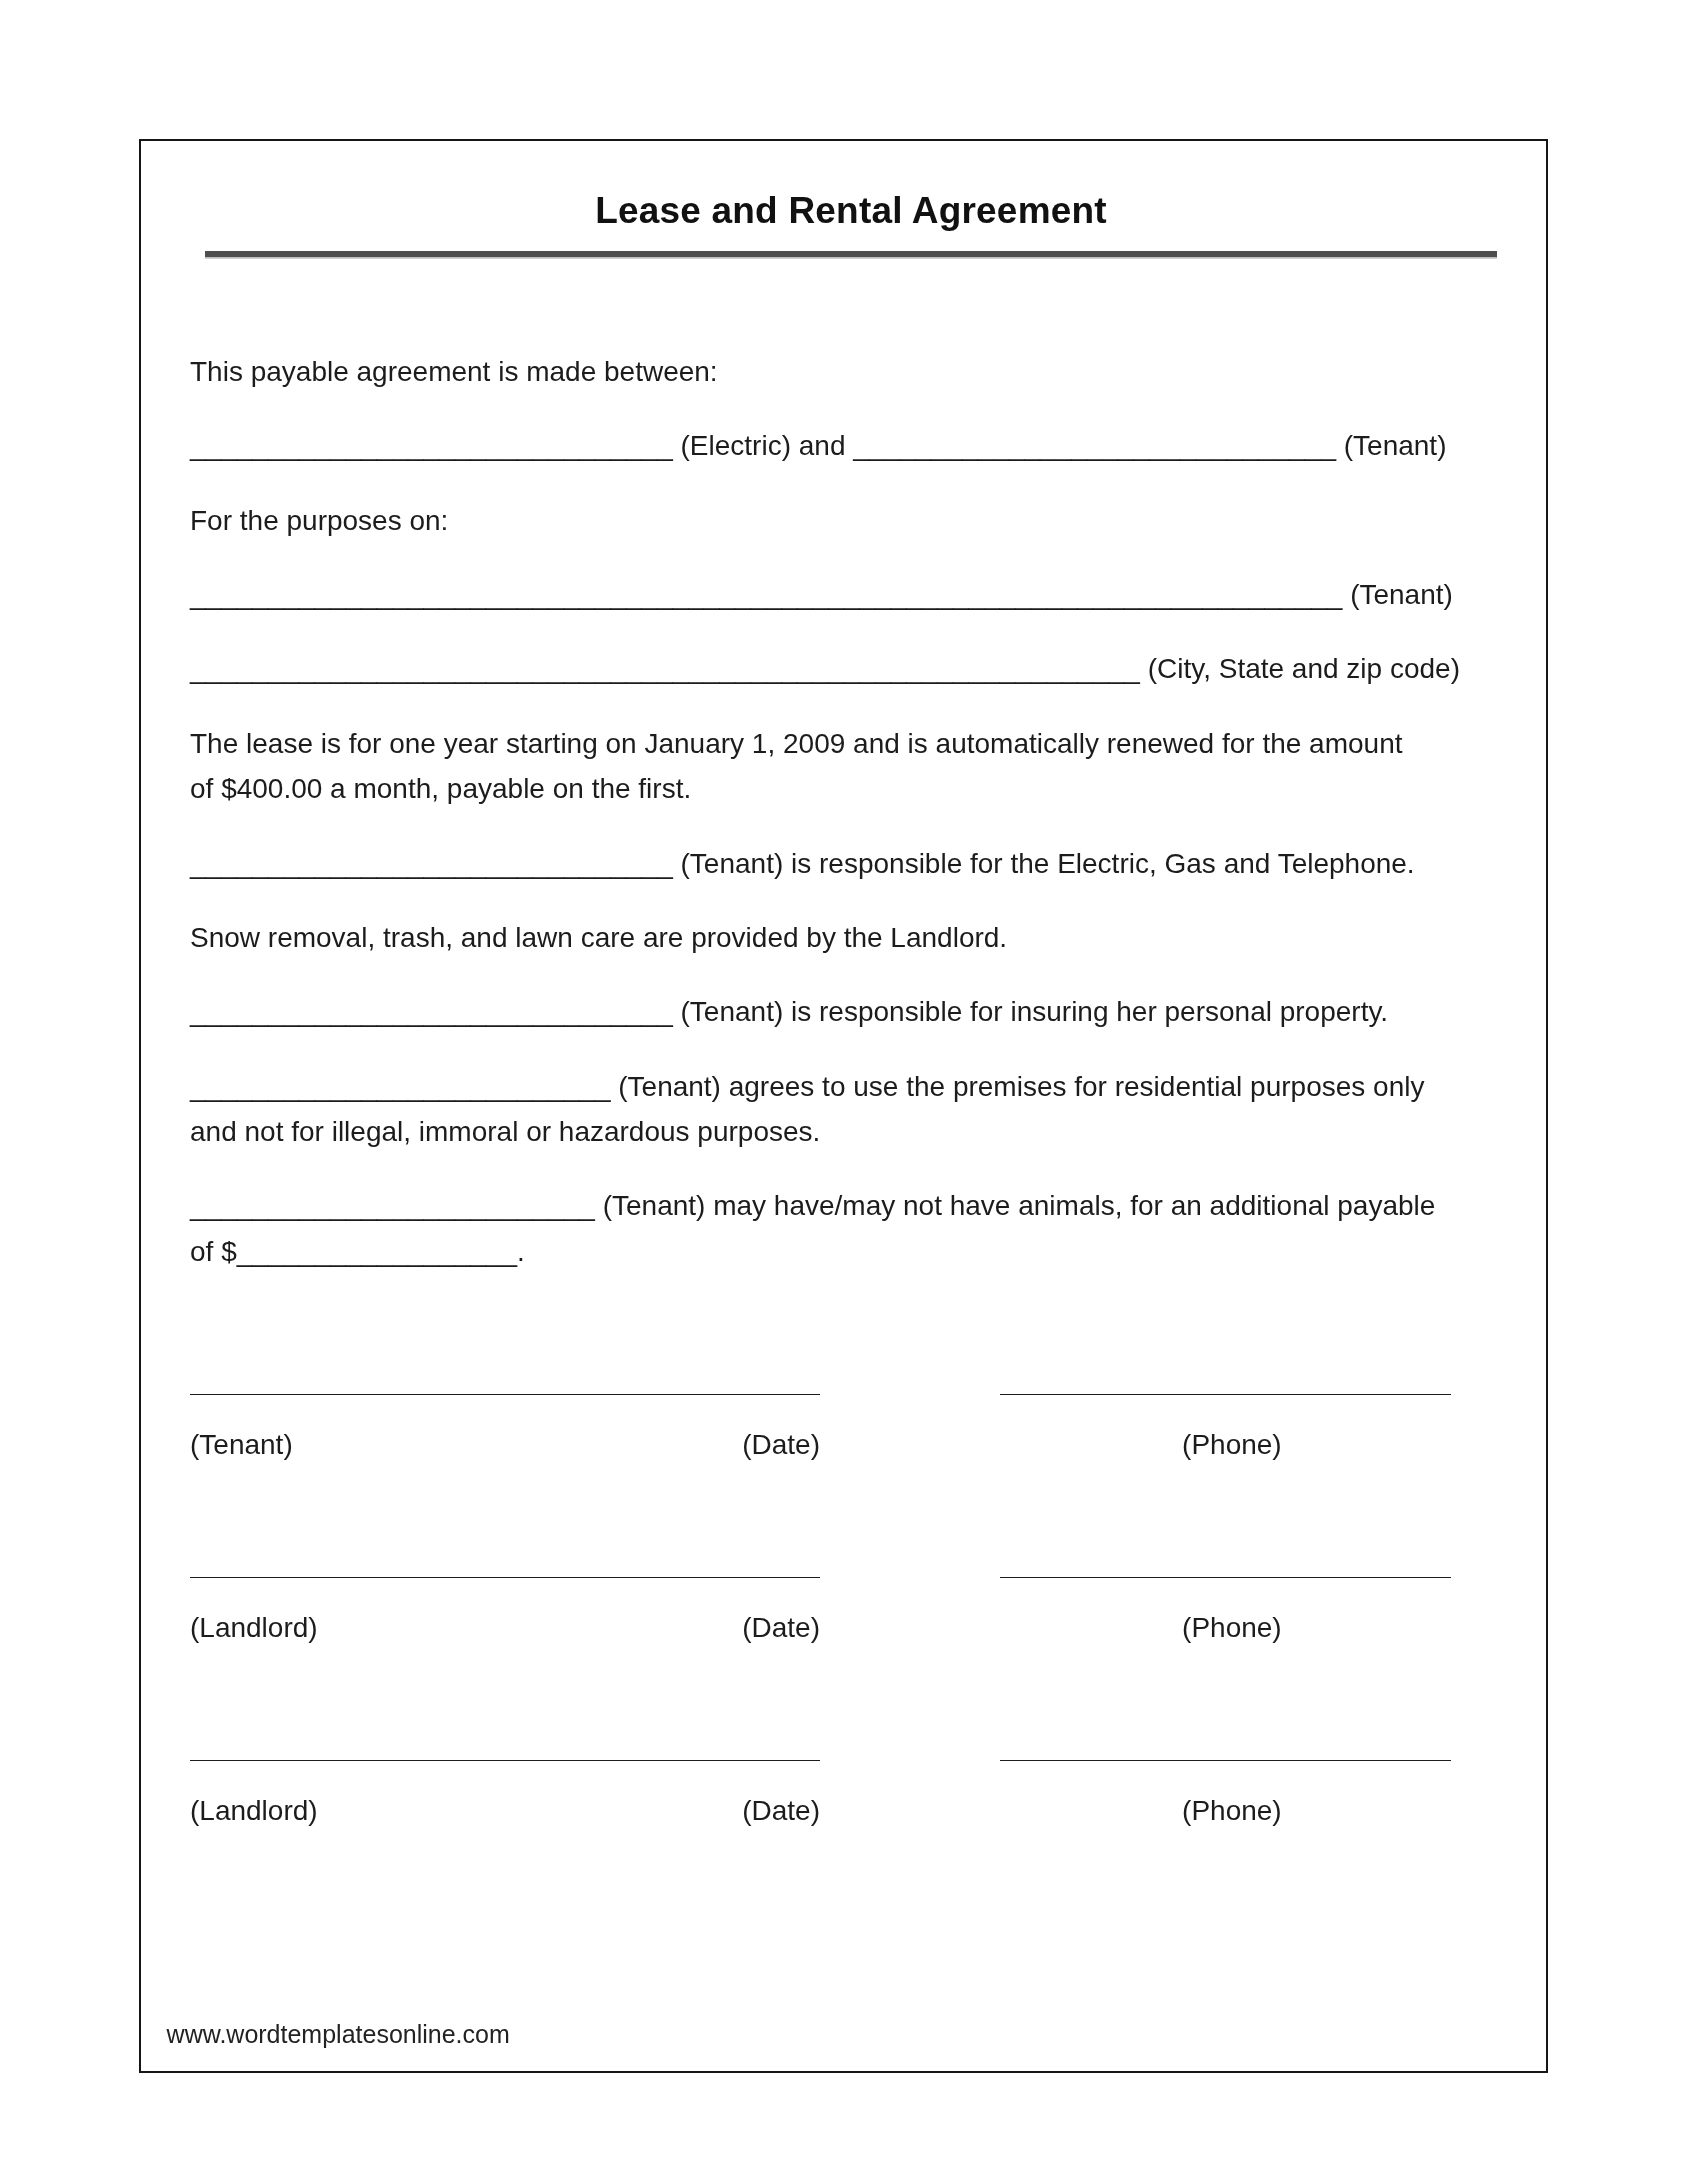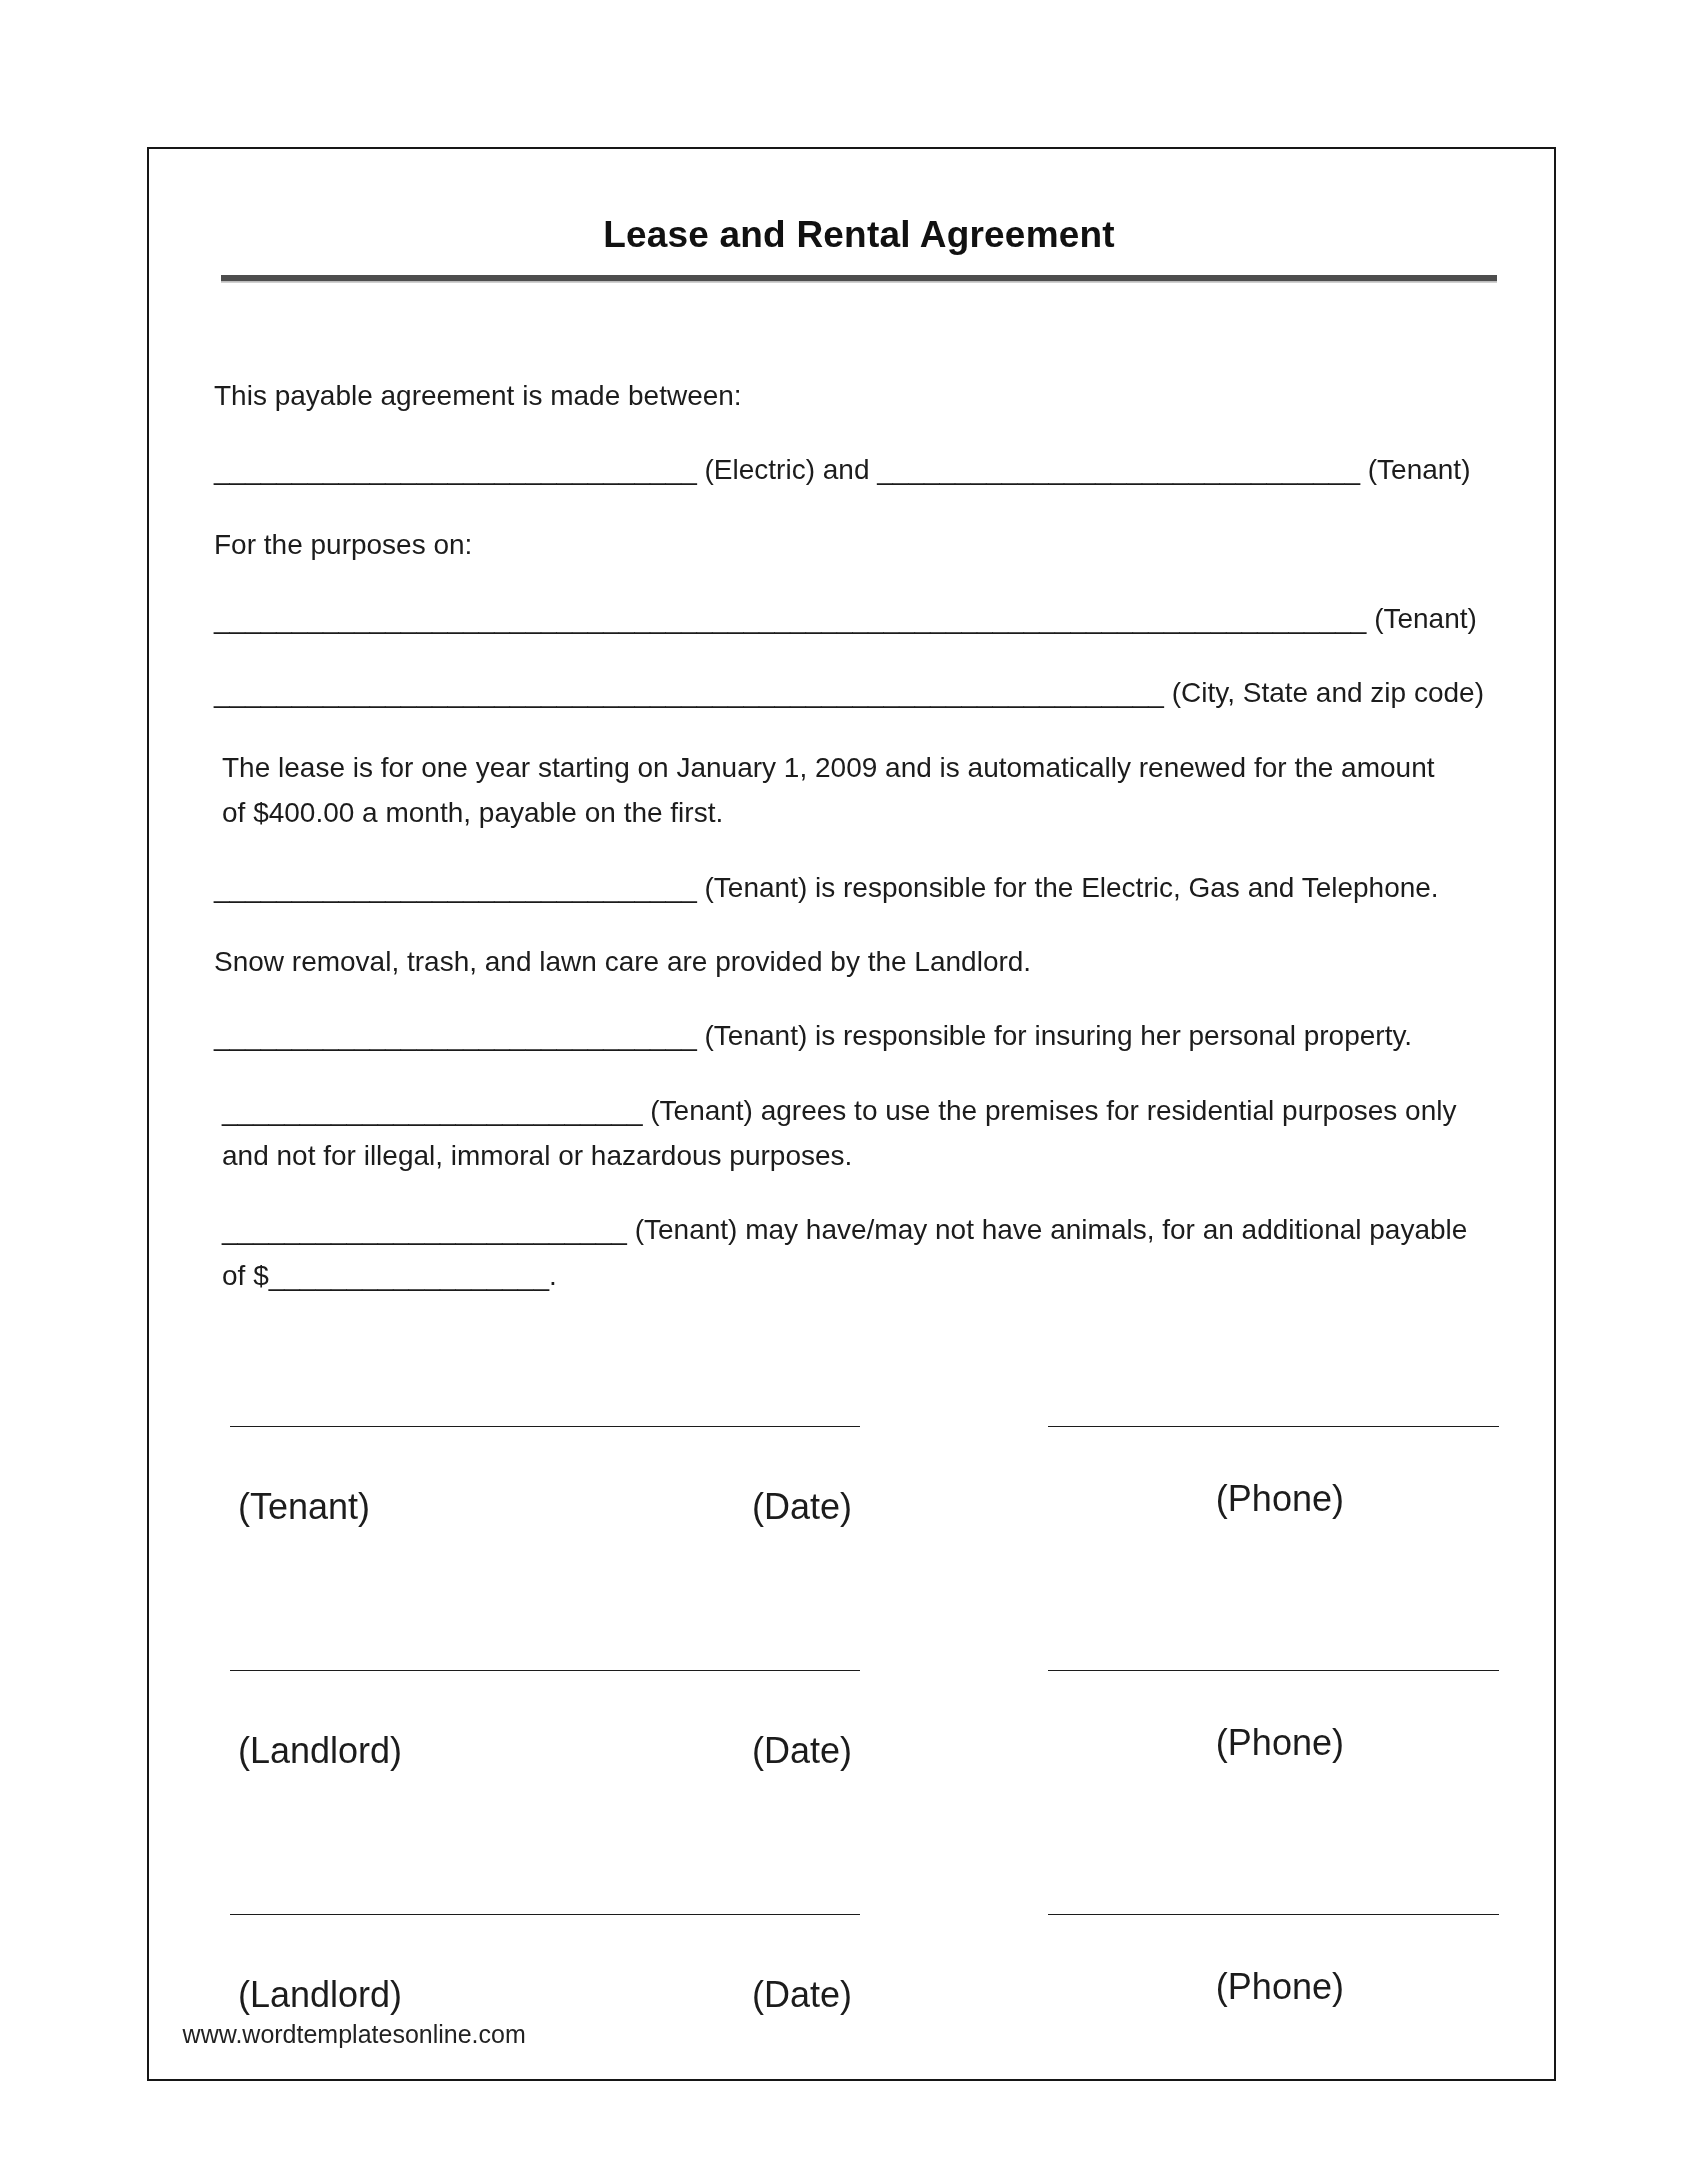--- a/index.html
+++ b/index.html
@@ -1,15 +1,15 @@
 <!DOCTYPE html>
 <html style="font-size:13.6px"><head>
 <meta charset="utf-8">
 <style>
-  * { margin: 8px; padding: 0; box-sizing: border-box; }
+  * { margin: 0; padding: 0; box-sizing: border-box; }
   html, body {
     width: 1685px;
     height: 2181px;
     background: #ffffff;
     font-family: "Liberation Sans", "DejaVu Sans", sans-serif;
     color: #1c1c1c;
   }
   .page-border {
     position: absolute;
     left: 139px;
@@ -39,21 +39,21 @@
     margin-top: 92px;
     font-size: 28px;
     line-height: 1.62;
   }
   .doc-body p {
     margin: 29px 0;
   }
   .sig-section {
     margin-top: 119px;
     padding: 0 14px 0 49px;
-    font-size: 36px;
+    font-size: 28px;
     line-height: 1.62;
   }
   .sig-block { margin-bottom: 109px; }
   .sig-lines {
     display: flex;
     align-items: flex-end;
   }
   .sig-line {
     border-bottom: 1.7px solid #1c1c1c;
     height: 1.7px;

